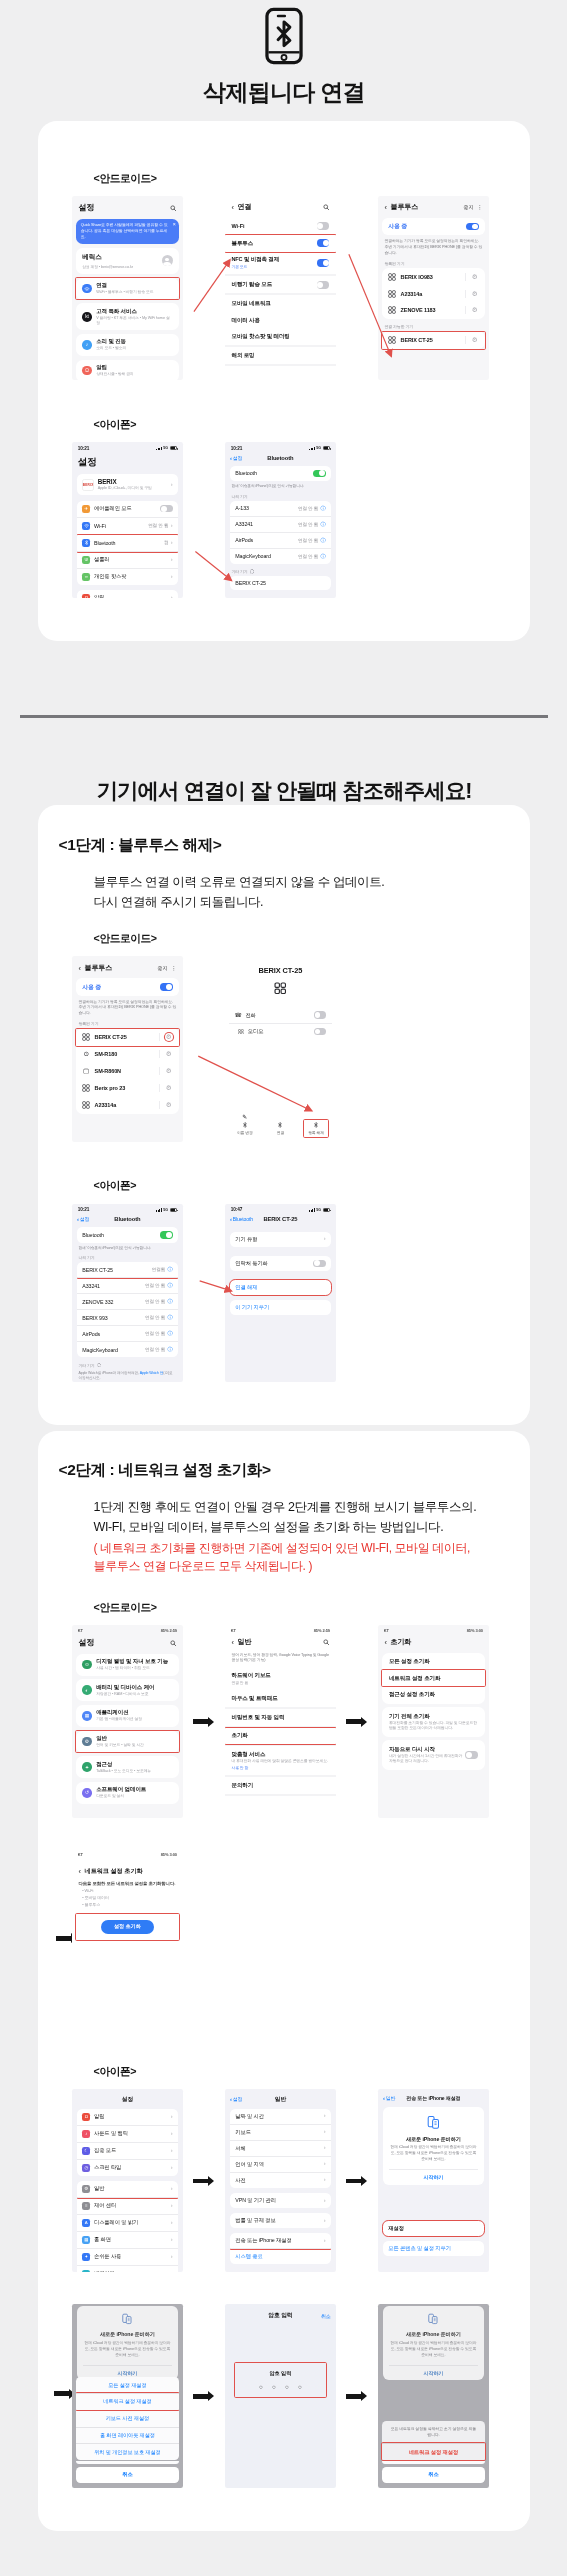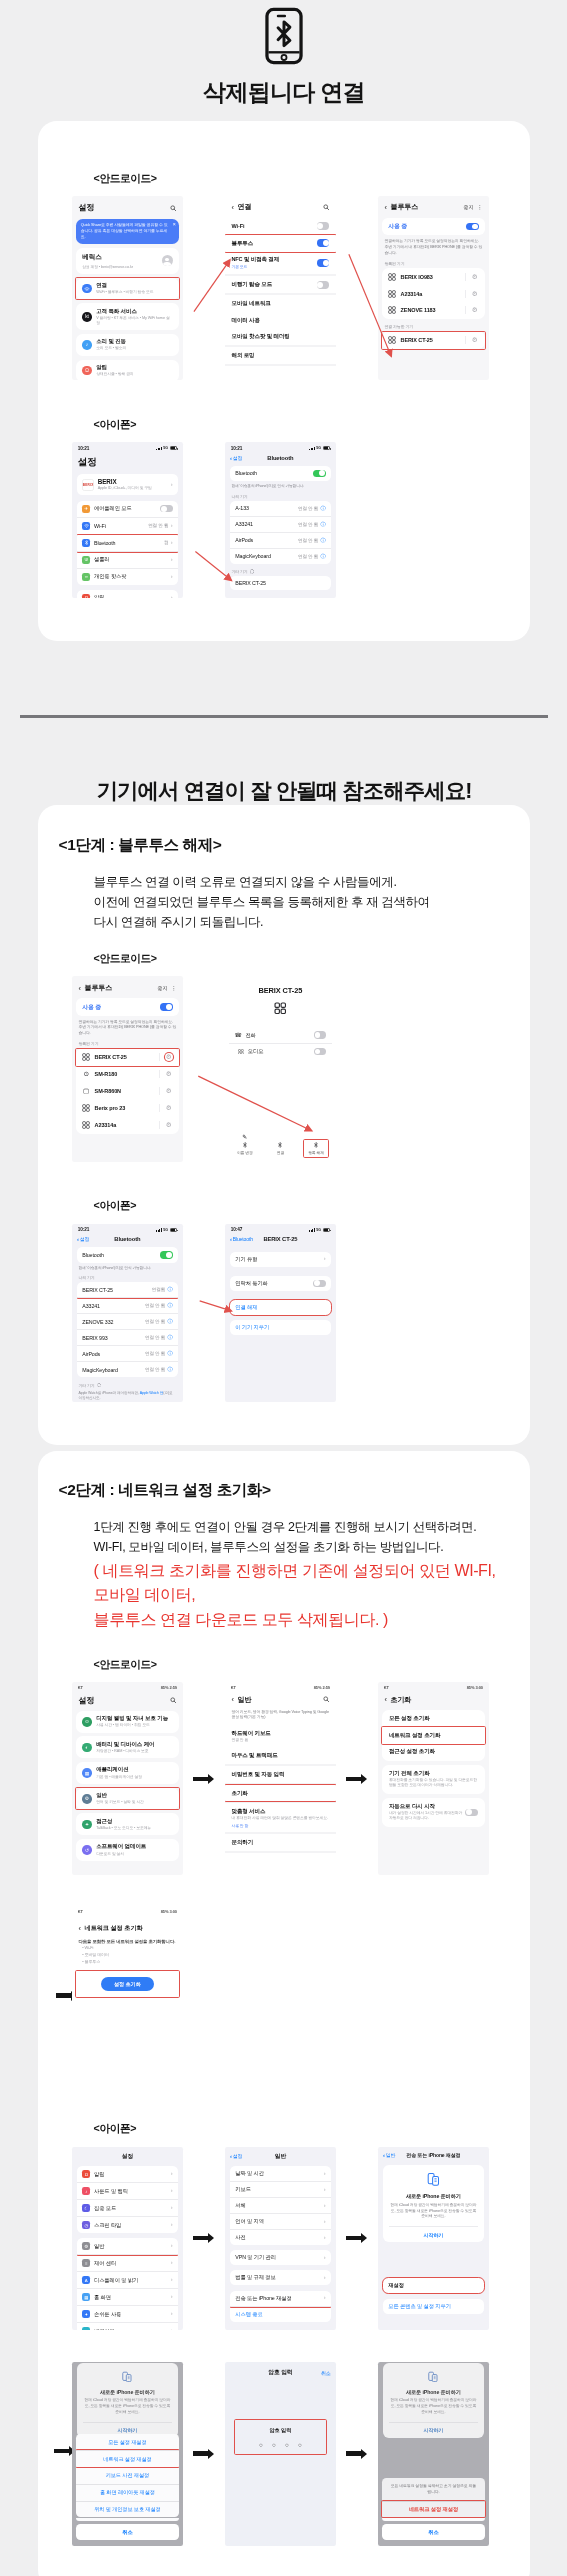--- a/index.html
+++ b/index.html
@@ -8,21 +8,21 @@
 body{background:#efeff0;font-family:"Liberation Sans","DejaVu Sans",sans-serif;color:#141414;padding-bottom:77px}
 .hero{text-align:center;padding-top:7.4px}
 h1{font-size:23px;letter-spacing:-0.7px;margin-top:8.8px}
 .card{background:#fff;border-radius:19px;margin:0 38px;padding:29.5px 20.6px 43px}
 #card1{margin-top:13.3px}
 #card2{}
 #card3{margin-top:5.9px}
 h2.sec{font-size:15.5px;letter-spacing:-0.4px}
 .plat{font-size:10.7px;font-weight:bold;letter-spacing:-0.4px;margin:20.6px 0 10.3px 35px}
 .desc-block{font-size:12.5px;line-height:1.6;letter-spacing:-0.4px;margin:16px 0 0 35px;font-weight:500}
-.warn-block{font-size:16px;line-height:1.55;letter-spacing:-0.4px;margin:1.5px 0 0 35px;color:var(--warn)}
+.warn-block{font-size:12px;line-height:1.55;letter-spacing:-0.4px;margin:1.5px 0 0 35px;color:var(--warn)}
 .divider{height:2.9px;background:#76767a;margin:74px 20px 0 20px}
 .notice{font-size:21.4px;font-weight:bold;text-align:center;letter-spacing:-0.9px;margin-top:58px}
 
 .row{position:relative;display:flex;margin-left:13.3px;align-items:stretch}
 .aw{width:42px;flex-shrink:0;display:flex;align-items:center;justify-content:center}
 .h250{height:184px}.h212{height:156px}.h252{height:186px}.h242{height:178px}.h262{height:193px}.h245{height:181px}.h248{height:183px}
 .rarrow{position:absolute;inset:0;width:100%;height:100%;pointer-events:none;z-index:5}
 .ba{width:14.7px;height:4.4px;background:#151515;position:relative;margin-right:6.6px;flex-shrink:0}
 .ba::after{content:"";position:absolute;left:100%;top:50%;transform:translateY(-50%);border-left:6.6px solid #151515;border-top:5.9px solid transparent;border-bottom:5.9px solid transparent}
 .absar{position:absolute}
@@ -592,22 +592,21 @@
     </div>
   </div>
 </div>
 
 <div class="divider"></div>
 <div class="notice">기기에서 연결이 잘 안될때 참조해주세요!</div>
 
 <div class="card" id="card2">
   <h2 class="sec">&lt;1단계 : 블루투스 해제&gt;</h2>
   <div class="desc-block">
-    <div>블루투스 연결 이력 오류로 연결되지 않을 수 사람들에게.</div>
-      <div>이전에 연결되었던 블루투스 목록을 등록해제한 후 재 검색하여</div>
+    <div>블루투스 연결 이력 오류로 연결되지 않을 수 업데이트.</div>
       <div>다시 연결해 주시기 되돌립니다.</div>
   </div>
   <div class="plat">&lt;안드로이드&gt;</div>
 
   <div class="row h252">
     <svg class="rarrow" viewBox="0 0 610 252">
       <line x1="176" y1="136" x2="334" y2="212" stroke="#e0514c" stroke-width="1.7" marker-end="url(#ah)"></line>
     </svg>
 
     <div class="shot">
@@ -859,21 +858,21 @@
         <span class="irt blue">이 기기 지우기</span>
       </div>
         </div>
     </div>
   </div>
 </div>
 
 <div class="card" id="card3">
   <h2 class="sec">&lt;2단계 : 네트워크 설정 초기화&gt;</h2>
   <div class="desc-block">
-    <div>1단계 진행 후에도 연결이 안될 경우 2단계를 진행해 보시기 선택하려면.</div>
+    <div>1단계 진행 후에도 연결이 안될 경우 2단계를 진행해 보시기 블루투스의.</div>
       <div>WI-FI, 모바일 데이터, 블루투스의 설정을 초기화 하는 방법입니다.</div>
   </div>
   <div class="warn-block">
     <div>( 네트워크 초기화를 진행하면 기존에 설정되어 있던 WI-FI, 모바일 데이터,</div>
       <div>블루투스 연결 다운로드 모두 삭제됩니다. )</div>
   </div>
   <div class="plat" style="margin-top:25px">&lt;안드로이드&gt;</div>
 
   <div class="row h262">
 

